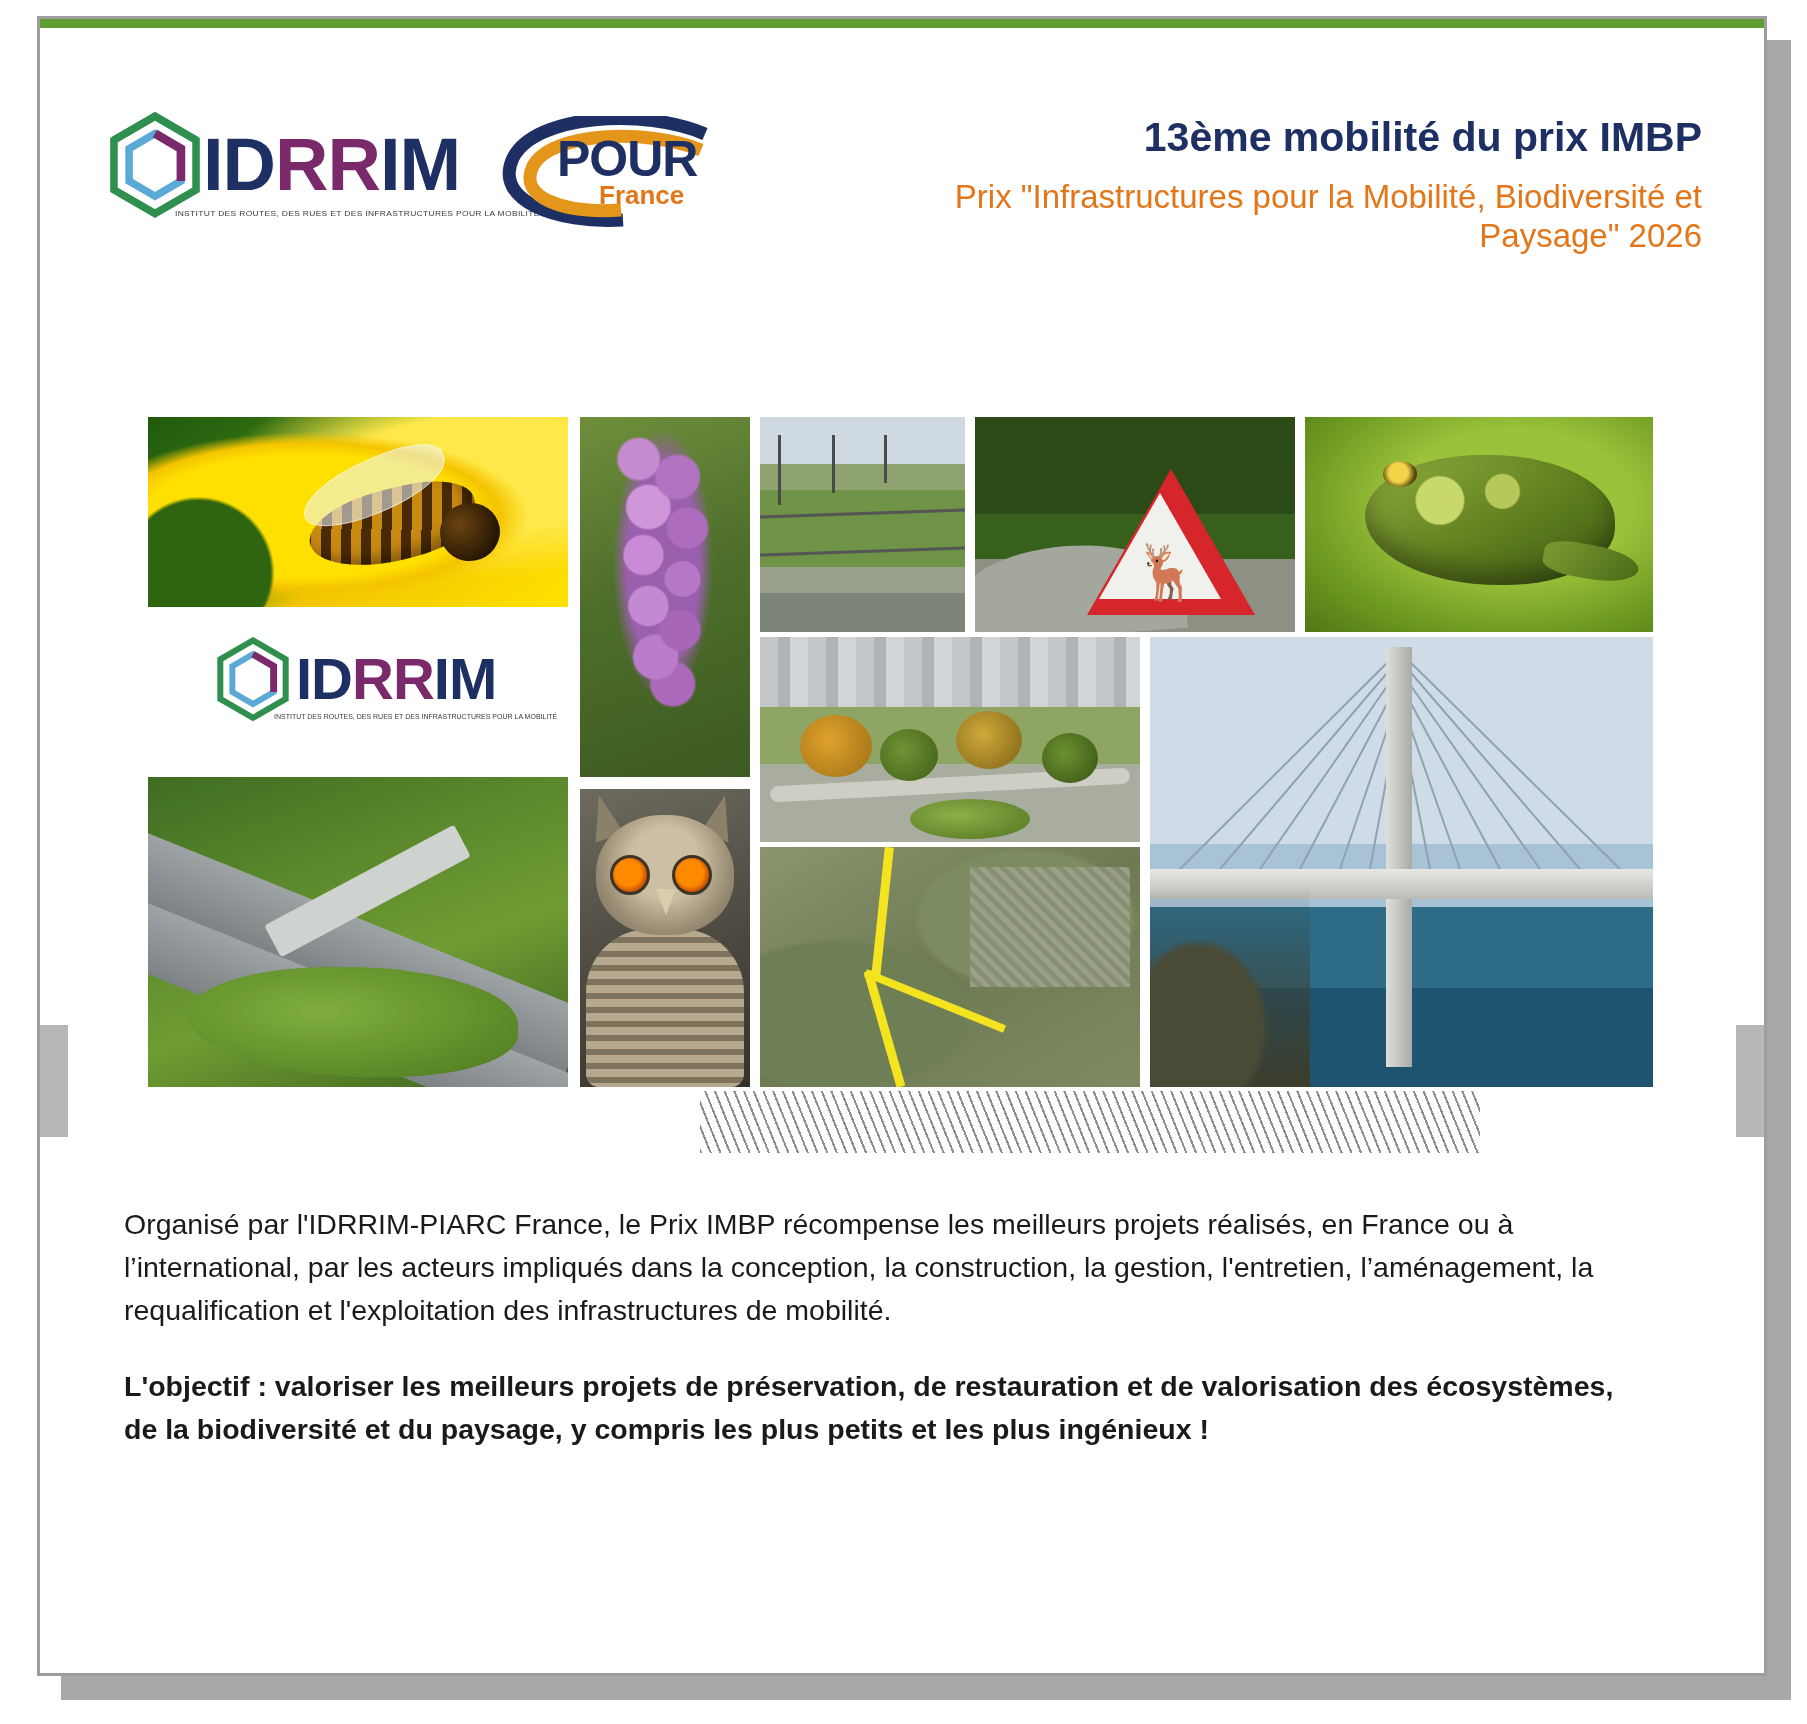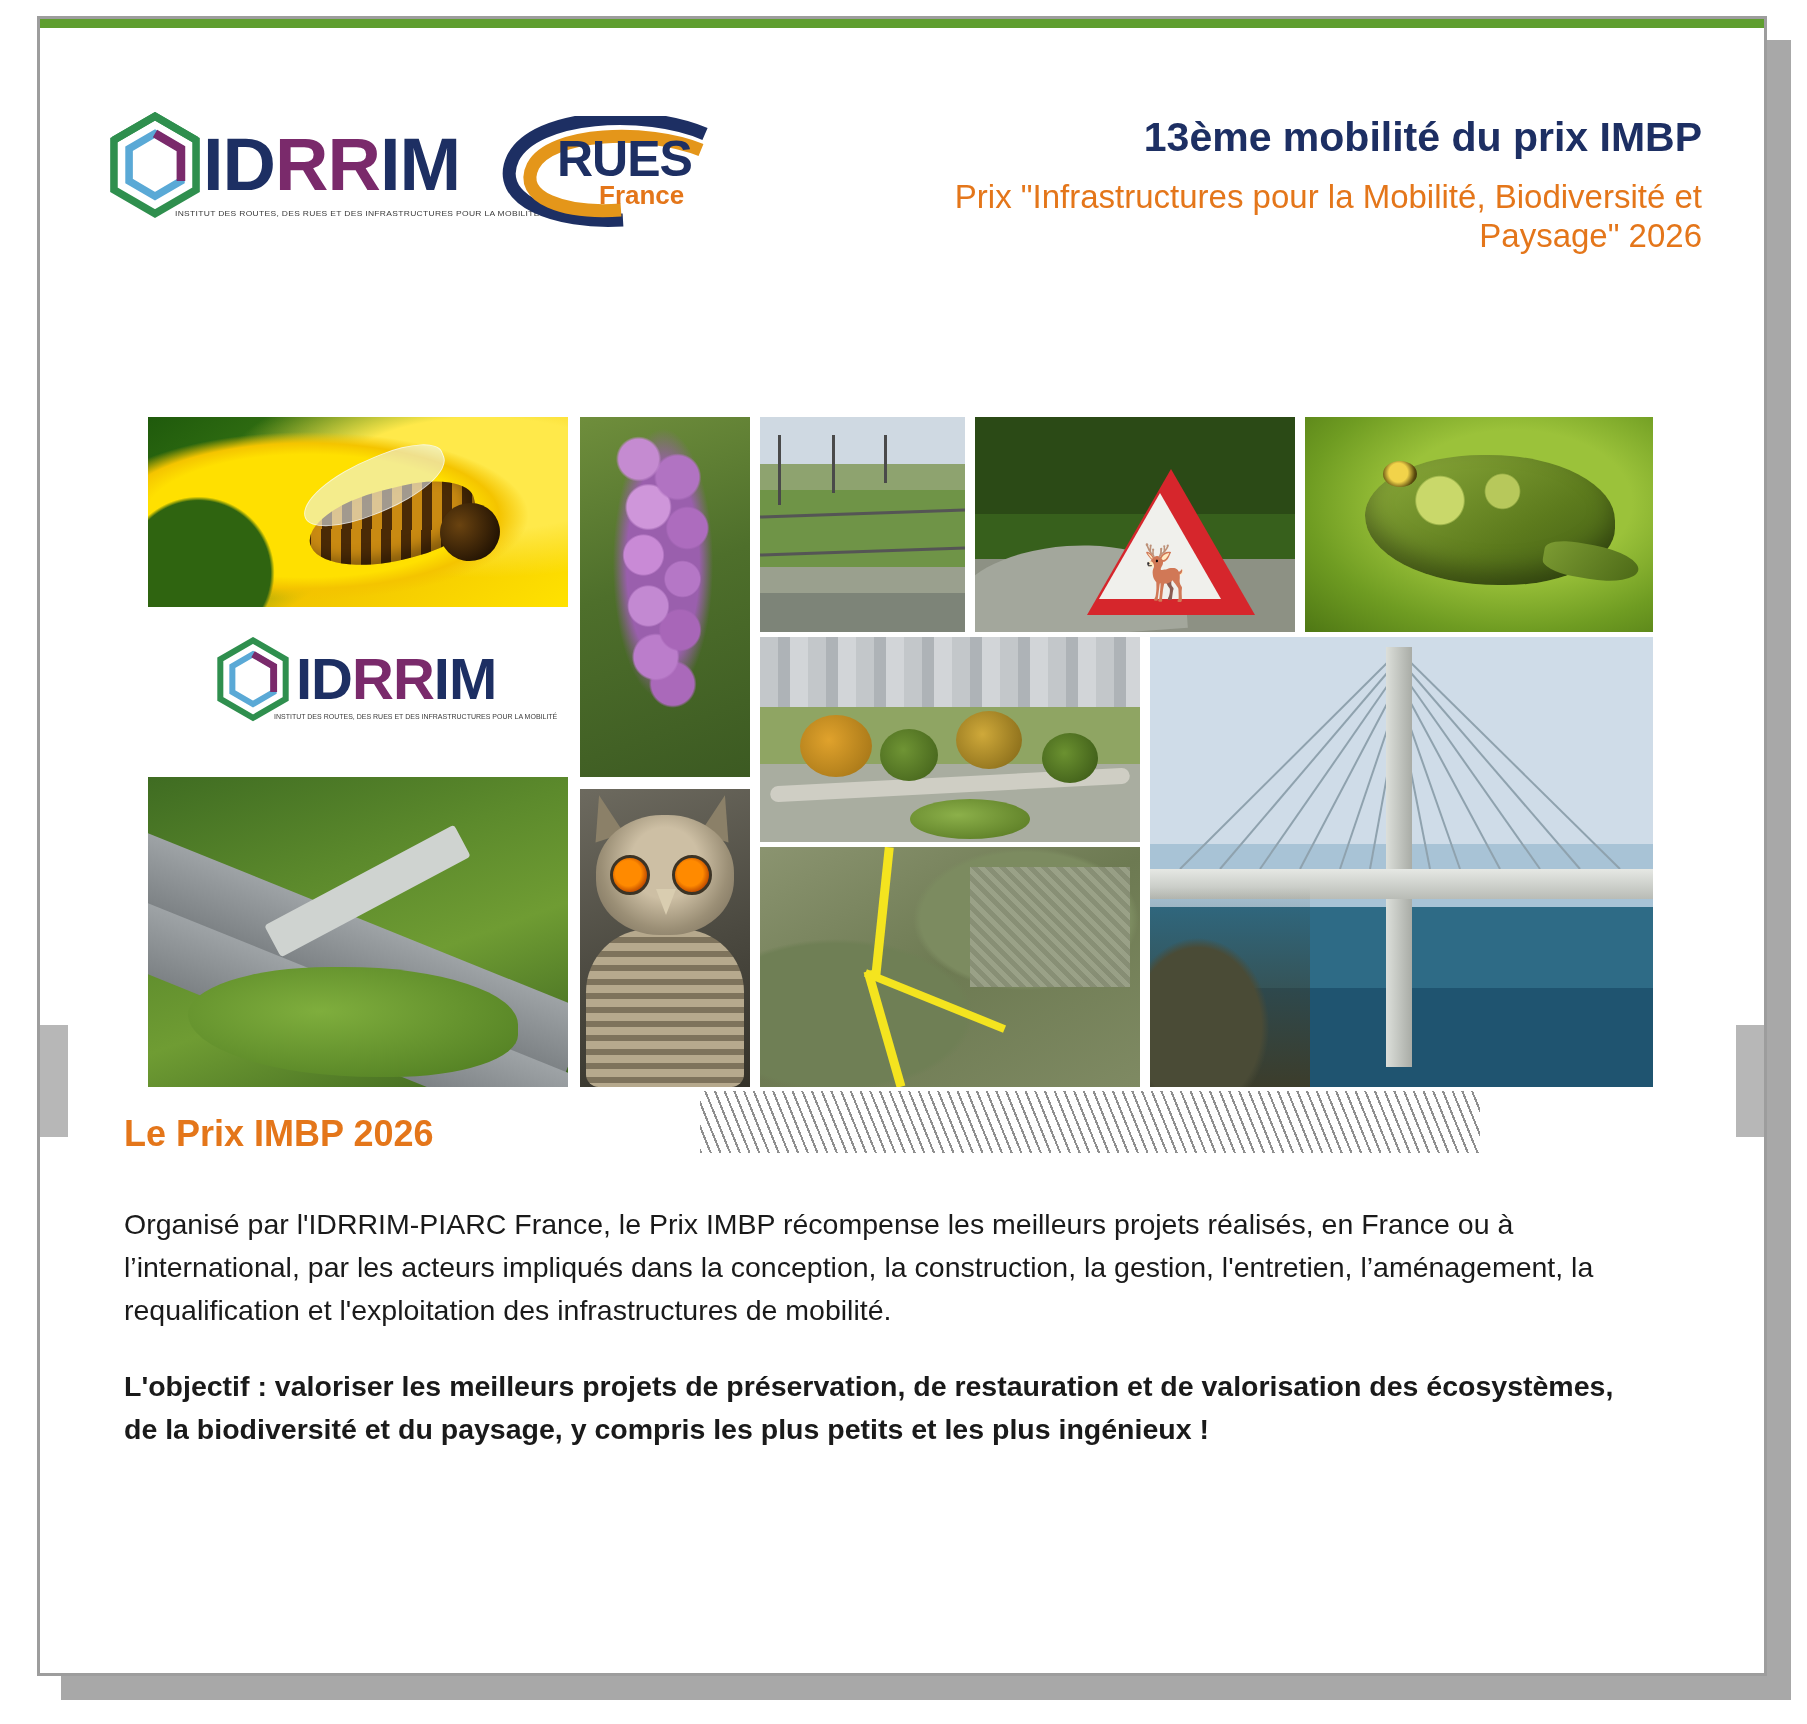--- a/index.html
+++ b/index.html
@@ -542,21 +542,21 @@
         </svg>
         <div class="idrrim-text">ID<span class="r-purple">RR</span>IM</div>
         <div class="idrrim-sub">INSTITUT DES ROUTES, DES RUES ET DES INFRASTRUCTURES POUR LA MOBILITÉ</div>
       </div>
 
       <div class="piarc-logo">
         <svg class="piarc-swoosh" viewBox="0 0 225 112">
           <path d="M210,18 C150,-8 40,-2 18,42 C-2,84 60,108 128,104" fill="none" stroke="#1d2f63" stroke-width="13"></path>
           <path d="M206,34 C152,12 56,16 38,50 C22,82 70,98 126,94" fill="none" stroke="#e4961a" stroke-width="13"></path>
         </svg>
-        <div class="piarc-word">RUES</div>
+        <div class="piarc-word">POUR</div>
         <div class="piarc-france">France</div>
       </div>
     </div>
 
     <div class="header-right">
       <div class="title-main">13ème mobilité du prix IMBP</div>
       <div class="title-sub">Prix "Infrastructures pour la Mobilité, Biodiversité et Paysage" 2026</div>
     </div>
 
     <div class="mosaic">
@@ -667,21 +667,20 @@
         <div class="bridge-deck"></div>
         <div class="bridge-trees"></div>
       </div>
     </div>
 
     <div class="side-block-l"></div>
     <div class="side-block-r"></div>
 
     <div class="hatch"></div>
 
-    <div class="section-title">Le Prix IMBP 2026</div>
 
     <div class="body-text">
       <p>Organisé par l'IDRRIM-PIARC France, le Prix IMBP récompense les meilleurs projets réalisés, en France ou à l’international, par les acteurs impliqués dans la conception, la construction, la gestion, l'entretien, l’aménagement, la requalification et l'exploitation des infrastructures de mobilité.</p>
       <p class="bold">L'objectif : valoriser les meilleurs projets de préservation, de restauration et de valorisation des écosystèmes, de la biodiversité et du paysage, y compris les plus petits et les plus ingénieux !</p>
     </div>
 
   </div>
 </div>
 
 </body></html>

